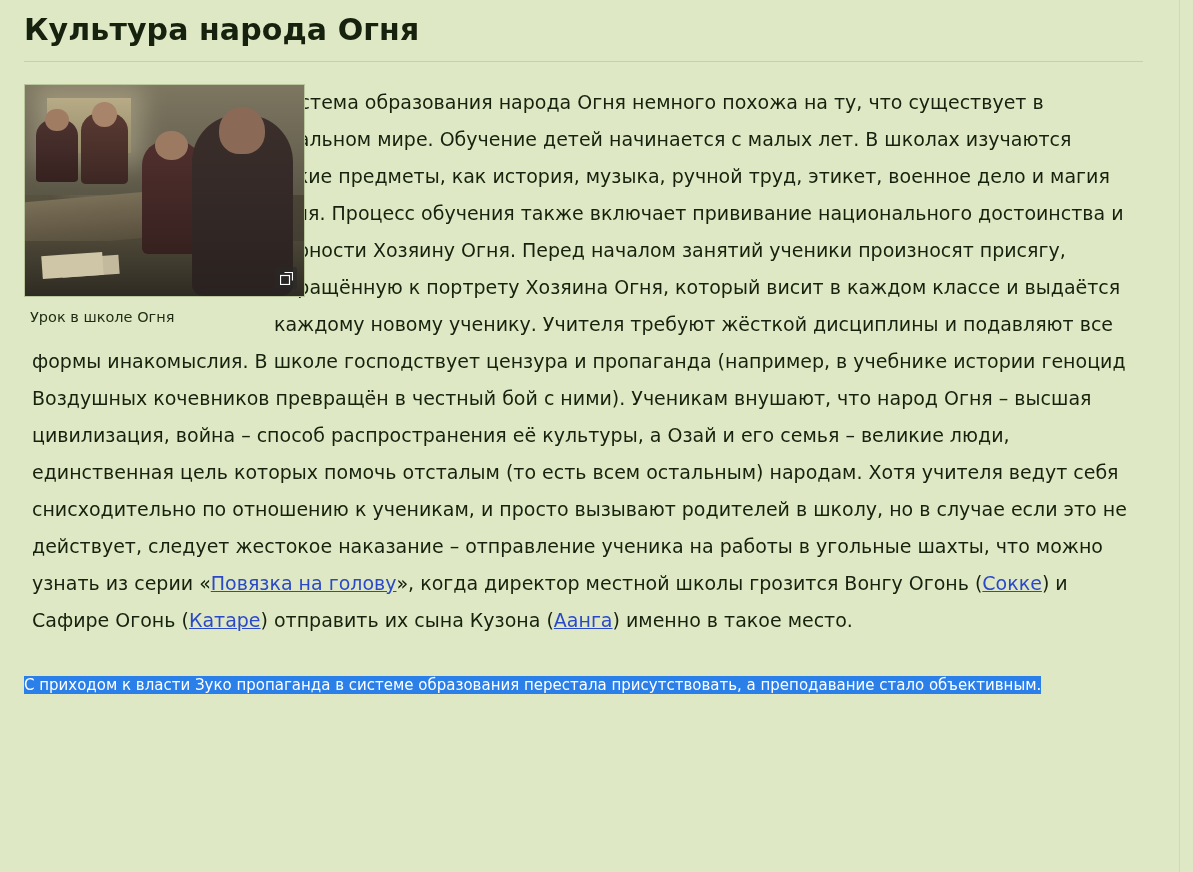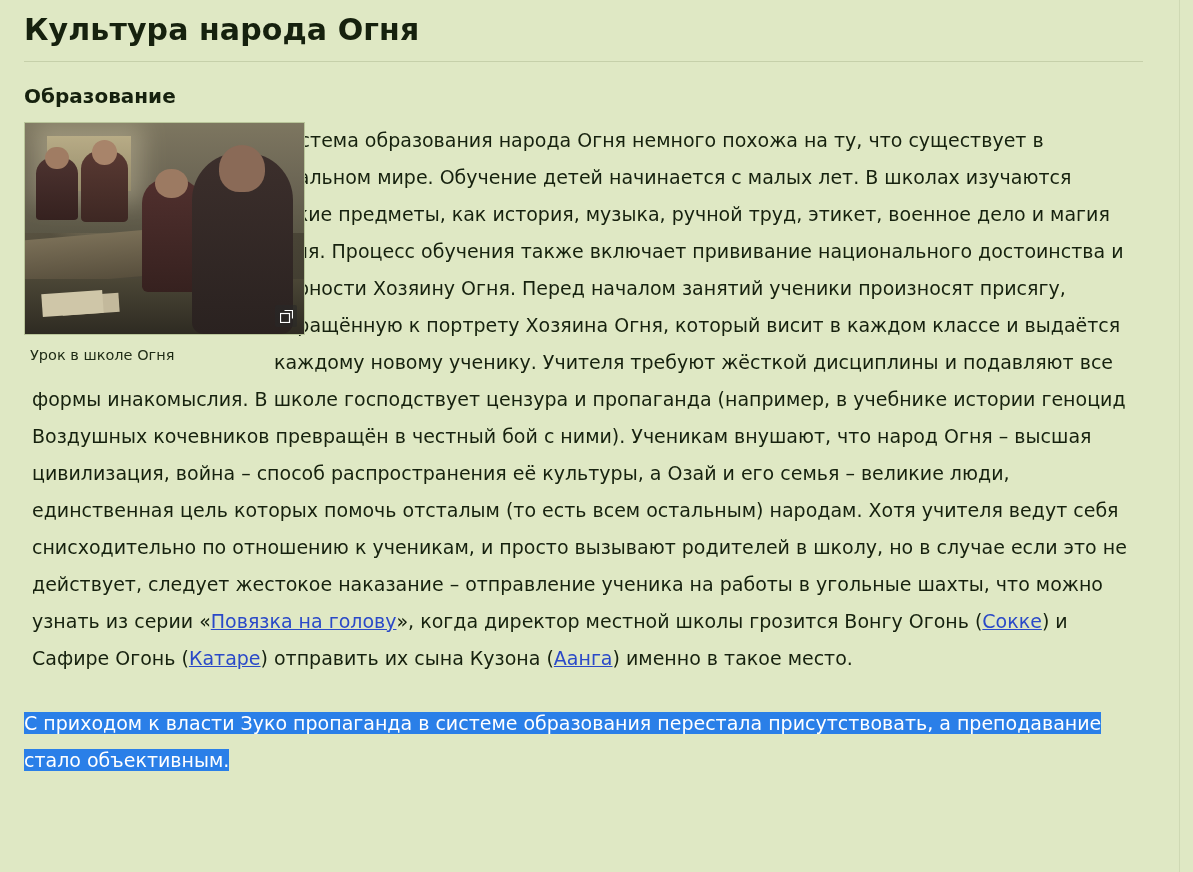--- a/index.html
+++ b/index.html
@@ -191,39 +191,38 @@
     color: #2a49c8;
     text-decoration: underline;
   }
   .clearfix::after {
     content: "";
     display: block;
     clear: both;
   }
   .selected-block {
     margin-top: 20px;
-    font-size: 19px;
+    font-size: 15px;
     line-height: 37px;
   }
   .selected-block .sel {
     background: #2a7fe8;
     color: #ffffff;
     box-decoration-break: clone;
     -webkit-box-decoration-break: clone;
   }
 </style>
 </head>
 <body>
 
 <div class="page">
 
   <h1 class="page-title">Культура народа Огня</h1>
   <hr class="title-rule">
 
-  <h2 class="section-title">Образование</h2>
 
   <div class="clearfix">
 
     <figure class="figure">
       <div class="figure-frame">
         <div class="thumb">
           <div class="wall"></div>
           <div class="window"></div>
           <div class="desk"></div>
           <div class="floor"></div>

